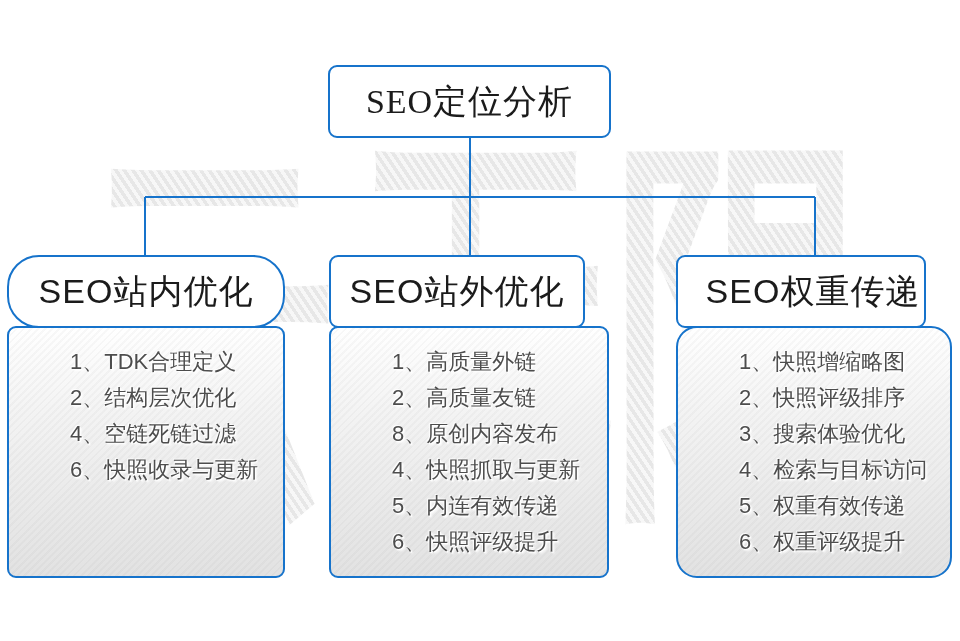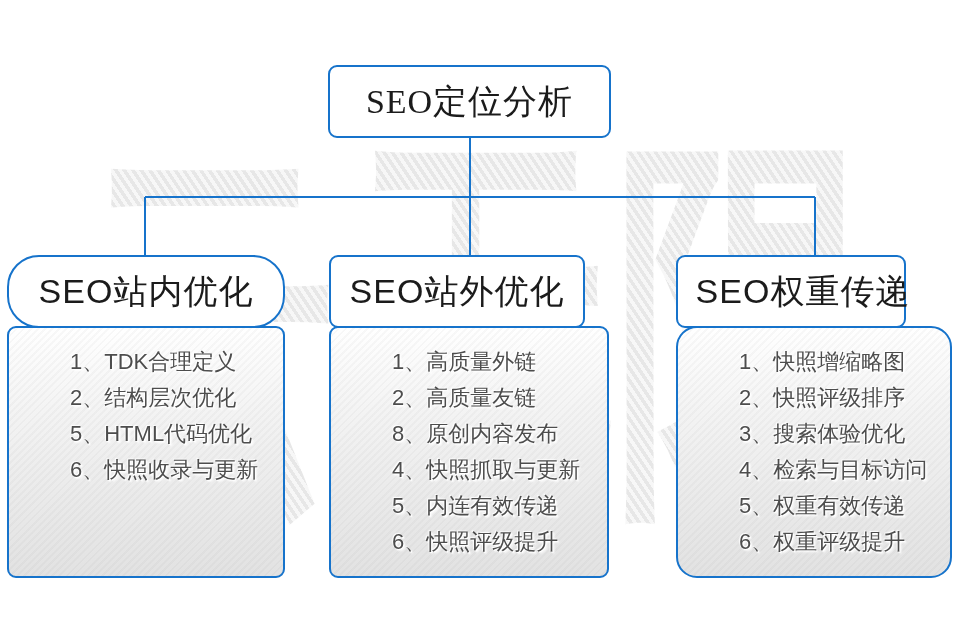--- a/index.html
+++ b/index.html
@@ -65,21 +65,21 @@
   }
   .node .node-label {
     font-size: 34px;
     color: #1b1b1b;
     letter-spacing: 1px;
     white-space: nowrap;
   }
   .node.root  { left: 328px; top: 65px;  width: 283px; height: 73px; font-family: Liberation Serif, serif; }
   .node.head1 { left: 7px;   top: 255px; width: 278px; height: 73px; border-radius: 32px; }
   .node.head2 { left: 329px; top: 255px; width: 256px; height: 73px; }
-  .node.head3 { left: 676px; top: 255px; width: 230px; height: 73px; padding-left: 24px; }
+  .node.head3 { left: 676px; top: 255px; width: 250px; height: 73px; padding-left: 24px; }
 
   
   .panel {
     position: absolute;
     top: 326px;
     height: 252px;
     border: 2px solid #1673cb;
     border-radius: 9px;
     box-sizing: border-box;
     z-index: 2;
@@ -115,21 +115,21 @@
   <div class="node root">
     <span class="node-label">SEO定位分析</span>
   </div>
 
   <div class="node head1">
     <span class="node-label">SEO站内优化</span>
   </div>
   <div class="panel panel1">
     <div class="list-item">1、TDK合理定义</div>
     <div class="list-item">2、结构层次优化</div>
-    <div class="list-item">5、HTML代码优化</div>
+    <div class="list-item">4、空链死链过滤</div>
     <div class="list-item">6、快照收录与更新</div>
   </div>
 
   <div class="node head2">
     <span class="node-label">SEO站外优化</span>
   </div>
   <div class="panel panel2">
     <div class="list-item">1、高质量外链</div>
     <div class="list-item">2、高质量友链</div>
     <div class="list-item">8、原创内容发布</div>

